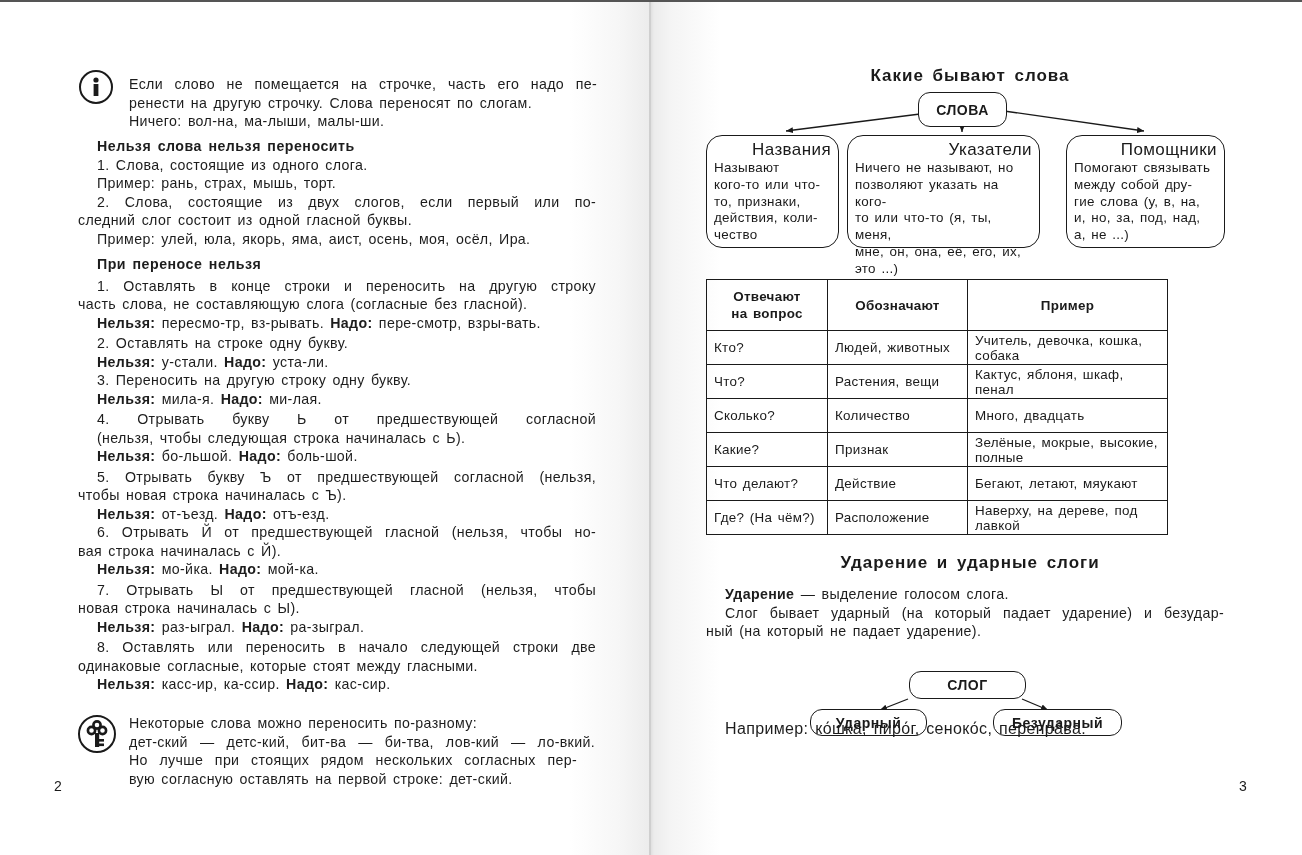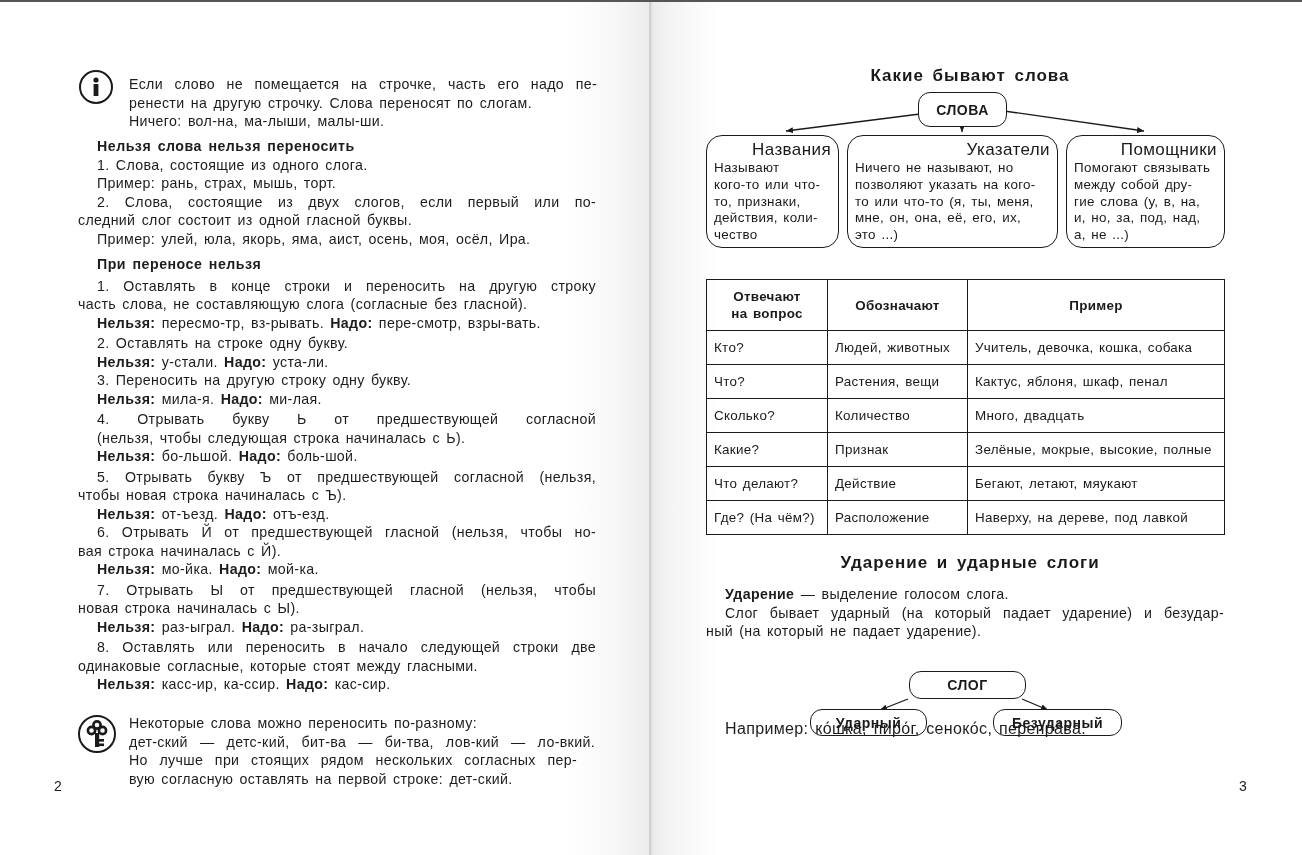--- a/index.html
+++ b/index.html
@@ -21,21 +21,21 @@
   .icon-circle { position:absolute; width:34px; height:34px; border:2px solid #1a1a1a; border-radius:50%; box-sizing:border-box; }
   .pagenum { position:absolute; font-size:14px; color:#1a1a1a; }
 
   .title { position:absolute; font-weight:bold; font-size:17px; letter-spacing:1px; word-spacing:3px; text-align:center; }
   .box { position:absolute; border:1.5px solid #1a1a1a; border-radius:16px; box-sizing:border-box; background:#fff; }
   .box-title { font-weight:normal; text-align:right; font-size:17px; letter-spacing:0.4px; }
   .box-text { font-size:13.4px; line-height:16.8px; letter-spacing:0.3px; word-spacing:1.5px; }
   .pill { position:absolute; border:1.5px solid #1a1a1a; border-radius:12px; box-sizing:border-box; background:#fff;
           font-weight:bold; font-size:14px; display:flex; align-items:center; justify-content:center; letter-spacing:0.5px; }
 
-  table.grid { position:absolute; left:706px; top:279px; width:519px; border-collapse:collapse; font-size:13.4px; letter-spacing:0.3px; word-spacing:1.5px; }
+  table.grid { position:absolute; left:706px; top:279px; width:462px; border-collapse:collapse; font-size:13.4px; letter-spacing:0.3px; word-spacing:1.5px; }
   table.grid td, table.grid th { border:1.5px solid #1a1a1a; padding:0 7px; height:33px; text-align:left; font-weight:normal; }
   table.grid th { height:50px; font-weight:bold; text-align:center; line-height:17px; }
   svg.arrows { position:absolute; left:0; top:0; overflow:visible; }
 </style>
 </head>
 <body>
 
 <div class="topbar"></div>
 <div class="page page-left"></div>
 <div class="page page-right"></div>
@@ -145,21 +145,21 @@
 <div class="box" style="left:706px;top:135px;width:133px;height:113px;padding:4px 7px;">
   <div class="box-title">Названия</div>
   <div class="box-text">
     <div>Называют</div>
     <div>кого-то или что-</div>
     <div>то, признаки,</div>
     <div>действия, коли-</div>
     <div>чество</div>
   </div>
 </div>
-<div class="box" style="left:847px;top:135px;width:211px;height:113px;padding:4px 7px;">
+<div class="box" style="left:847px;top:135px;width:193px;height:113px;padding:4px 7px;">
   <div class="box-title">Указатели</div>
   <div class="box-text">
     <div>Ничего не называют, но</div>
     <div>позволяют указать на кого-</div>
     <div>то или что-то (я, ты, меня,</div>
     <div>мне, он, она, её, его, их,</div>
     <div>это ...)</div>
   </div>
 </div>
 <div class="box" style="left:1066px;top:135px;width:159px;height:113px;padding:4px 7px;">

